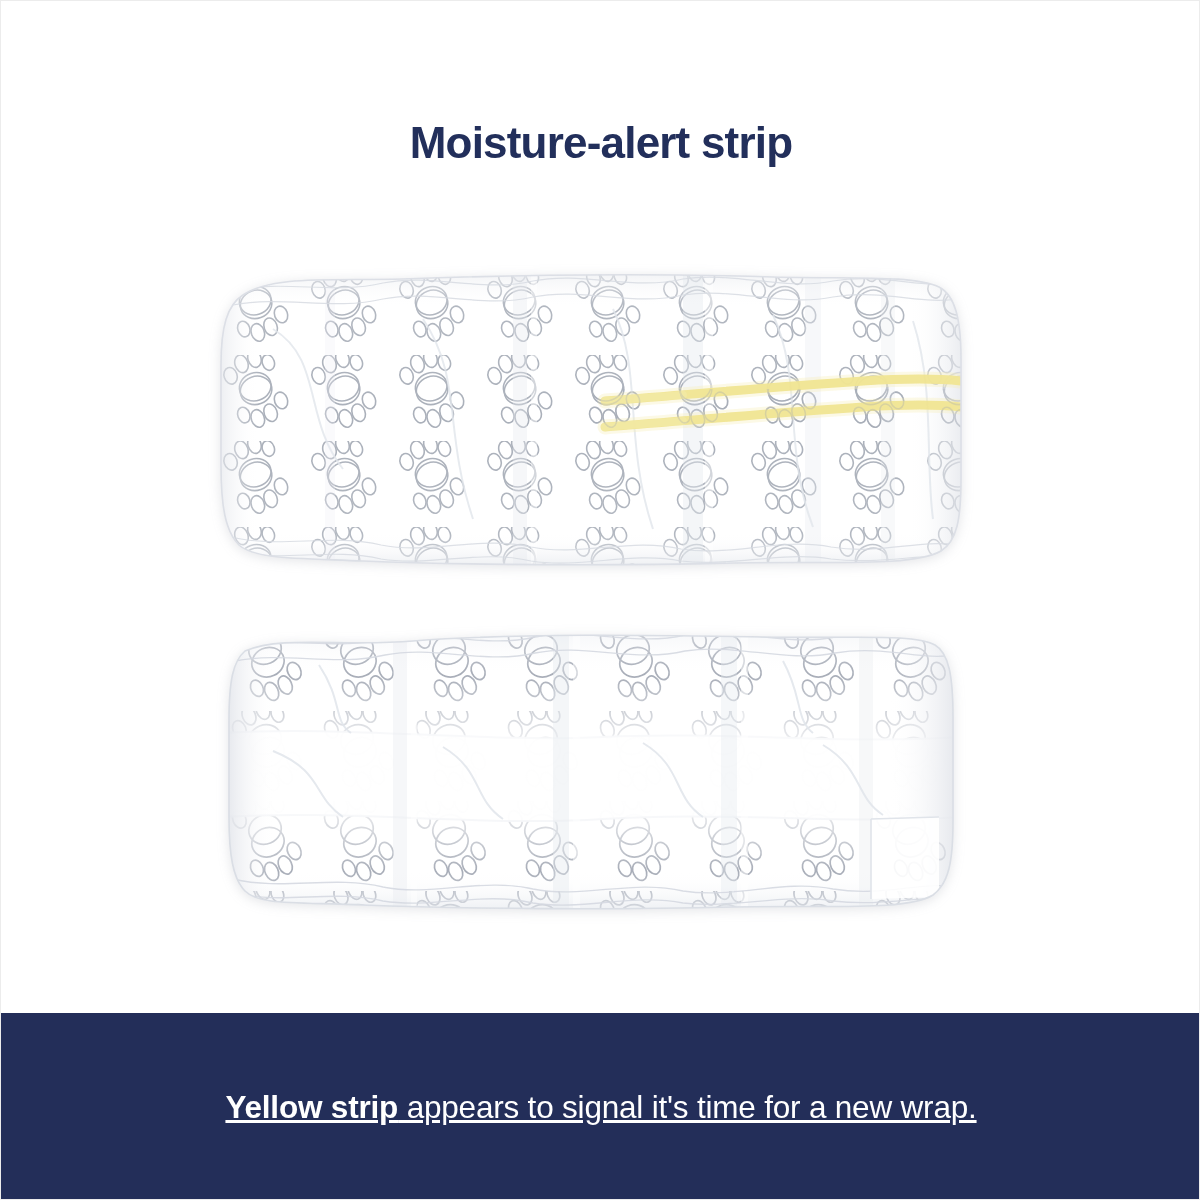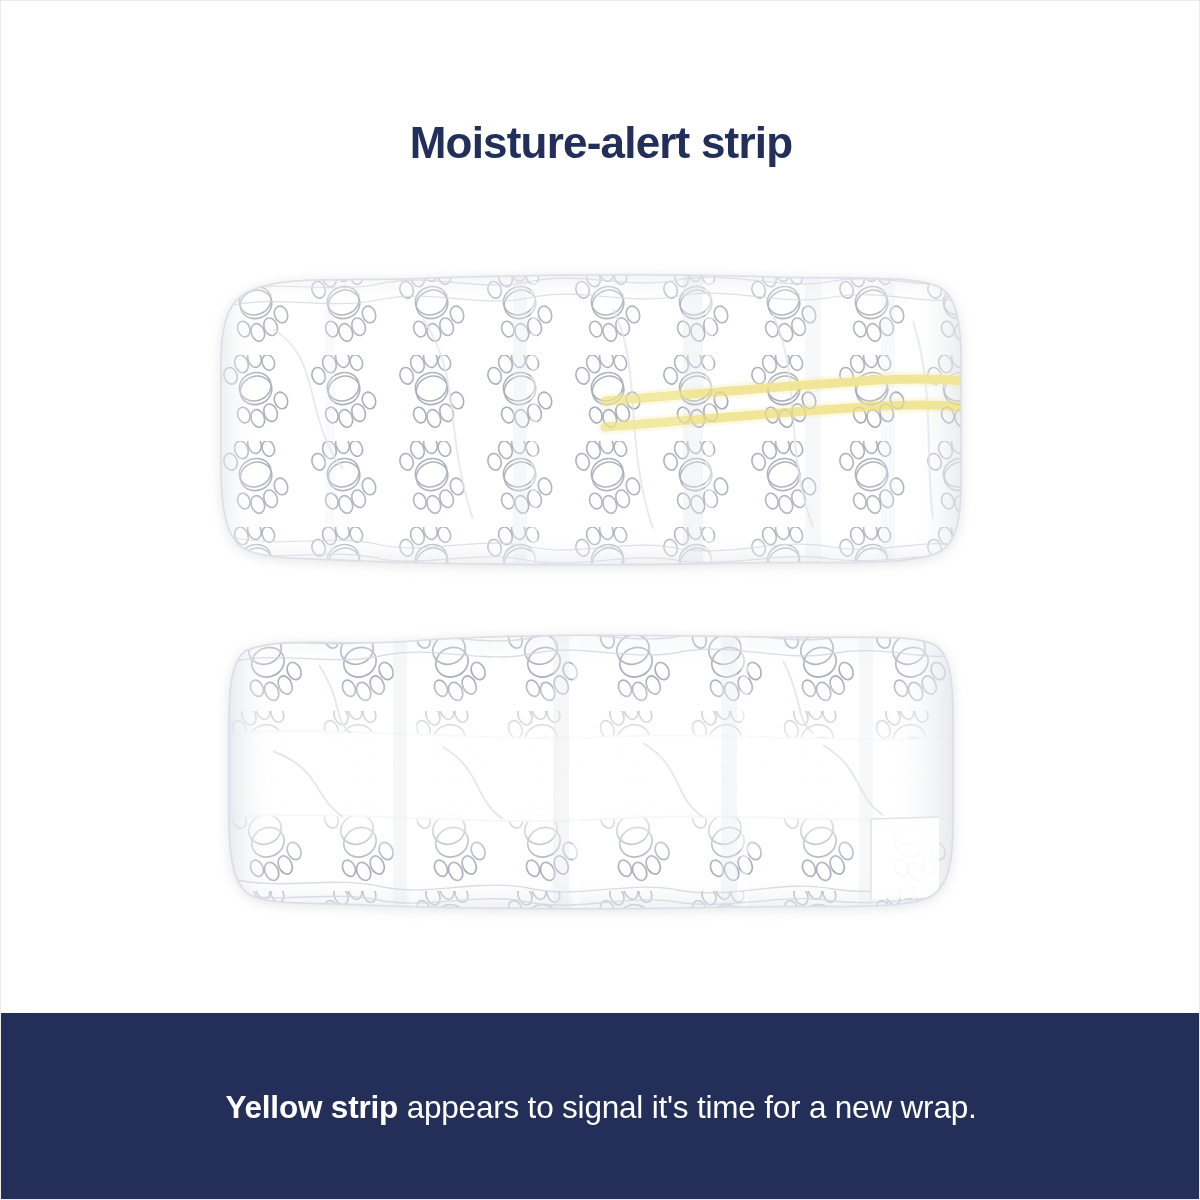--- a/index.html
+++ b/index.html
@@ -89,20 +89,21 @@
 
   .footer-line {
     color: #ffffff;
     font-family: "Liberation Sans", sans-serif;
     font-size: 31.5px;
     font-weight: normal;
     line-height: 1.42;
     text-align: center;
     letter-spacing: -0.2px;
     white-space: nowrap;
+    text-decoration: underline;
   }
 
   .footer-strong {
     font-weight: bold;
   }
 </style>
 </head>
 <body>
 
 <div id="stage">

